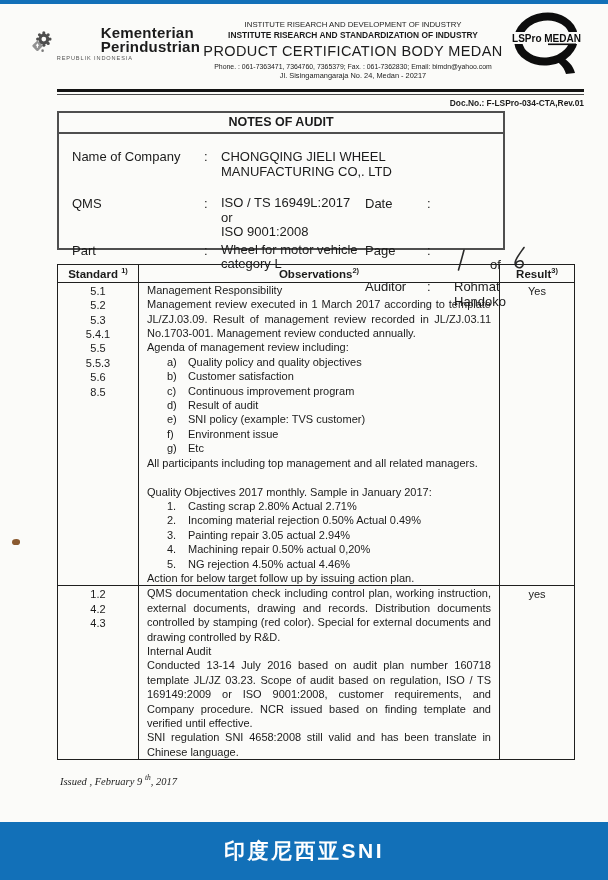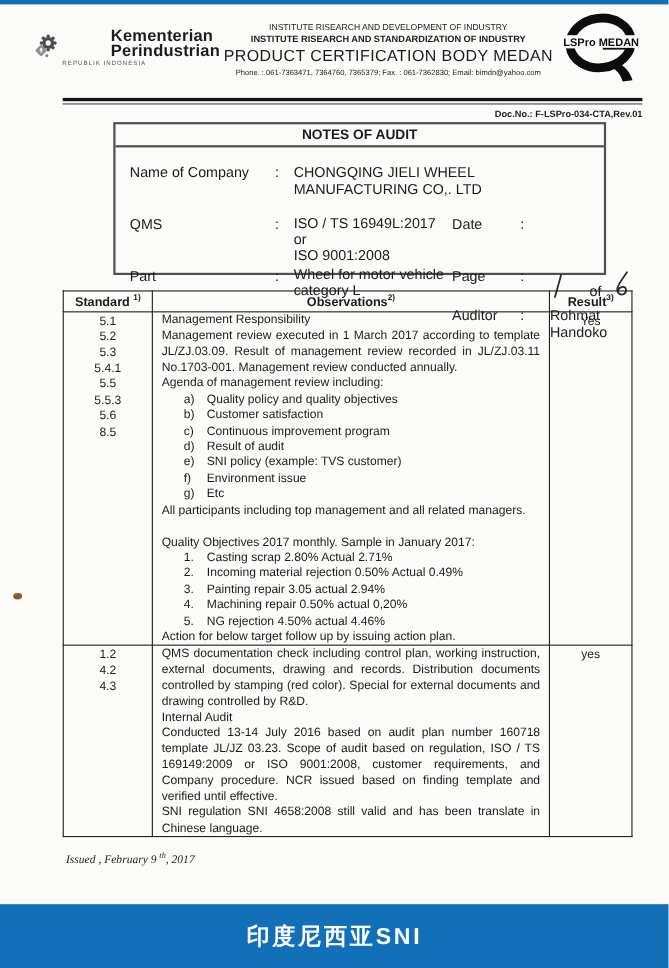--- a/index.html
+++ b/index.html
@@ -21,21 +21,21 @@
   .o3{font-size:14.5px;line-height:18px;letter-spacing:.4px;margin-top:1px;}
   .o4{font-size:6.9px;line-height:9px;margin-top:2px;color:#222;}
   .o5{font-size:7.4px;line-height:9px;}
   .lspro{width:88px;text-align:center;}
 
   .rule{position:absolute;top:89px;left:57px;width:527px;border-top:3px solid #141414;}
   .rule-thin{position:absolute;top:94px;left:57px;width:527px;border-top:1px solid #4a4a4a;}
   .docno{position:absolute;top:98px;left:57px;width:527px;text-align:right;font-size:8.4px;font-weight:bold;}
 
   
-  .form-box{position:absolute;top:111px;left:57px;width:448px;height:139px;border:2px solid #4f4f4f;box-sizing:border-box;margin-left:46px;}
+  .form-box{position:absolute;top:111px;left:57px;width:448px;height:139px;border:2px solid #4f4f4f;box-sizing:border-box;}
   .form-title{text-align:center;font-weight:bold;font-size:12.5px;padding:2px 0 3px;border-bottom:2px solid #4f4f4f;}
   .form-fields{padding:9px 10px 0 13px;font-size:13px;}
   .frow{display:flex;}
   .flabel{width:132px;flex:0 0 132px;}
   .fcolon{width:17px;flex:0 0 17px;}
   .left-group{display:flex;width:293px;flex:0 0 293px;}
   .left-group .fvalue{width:144px;line-height:14.5px;}
   .right-group{display:flex;flex:1;}
   .rlabel{width:62px;flex:0 0 62px;}
   .rcolon{width:27px;flex:0 0 27px;}
@@ -103,20 +103,21 @@
         <div class="m2">Perindustrian</div>
         <div class="m3">REPUBLIK INDONESIA</div>
       </div>
     </div>
 
     <div class="org">
       <div class="o1">INSTITUTE RISEARCH AND DEVELOPMENT OF INDUSTRY</div>
       <div class="o2">INSTITUTE RISEARCH AND STANDARDIZATION OF INDUSTRY</div>
       <div class="o3">PRODUCT CERTIFICATION BODY MEDAN</div>
       <div class="o4">Phone. : 061-7363471, 7364760, 7365379; Fax. : 061-7362830; Email: bimdn@yahoo.com</div>
+      <div class="o5">Jl. Sisingamangaraja No. 24, Medan - 20217</div>
     </div>
 
     <div class="lspro">
       <svg width="84" height="64" viewBox="0 0 84 64">
         <ellipse cx="38" cy="27" rx="28" ry="22.5" fill="none" stroke="#0d0d0d" stroke-width="8" transform="rotate(-7 38 27)"></ellipse>
         <path d="M52 43 C60 49 65 53 67 61 L58 62 C56 54 49 49 44 46 Z" fill="#0d0d0d"></path>
         <rect x="6" y="20" width="65" height="12" fill="#fbfbf9"></rect>
         <text x="38.5" y="29.8" text-anchor="middle" font-size="10" font-weight="bold" font-family="Liberation Sans, sans-serif" fill="#0d0d0d">LSPro MEDAN</text>
         <rect x="40" y="31.5" width="28" height="1.6" fill="#0d0d0d"></rect>
       </svg>

